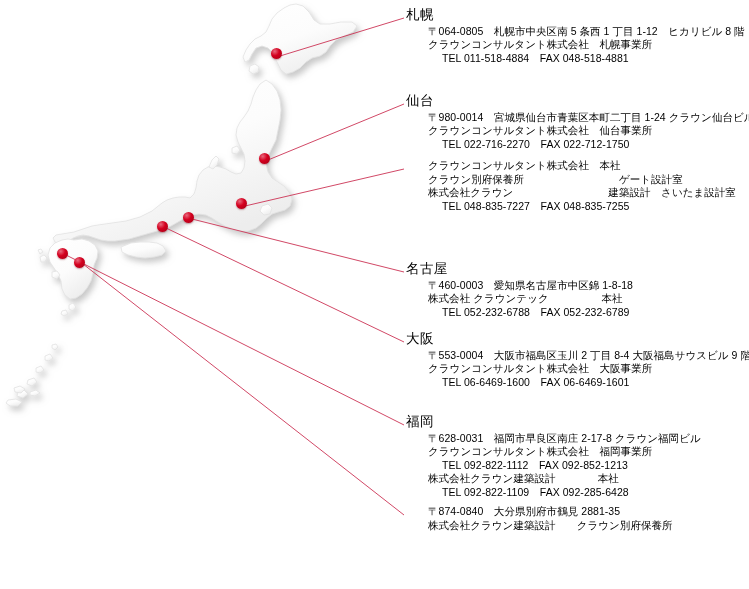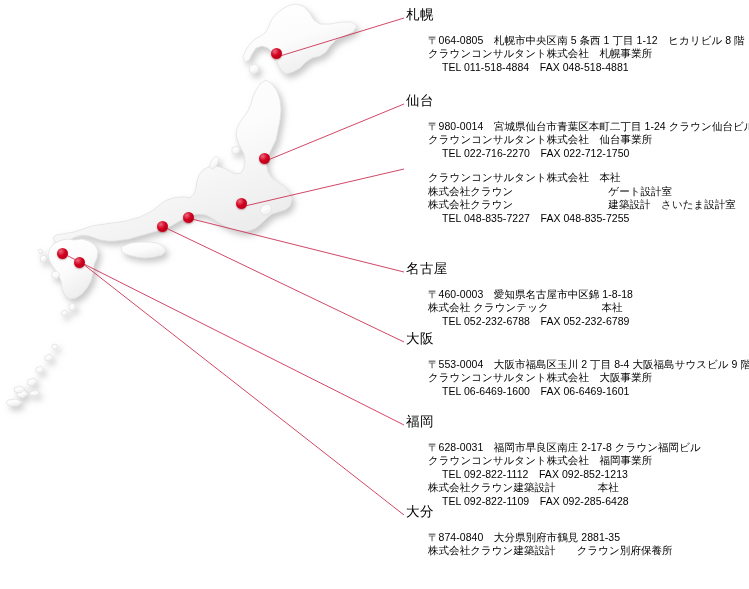--- a/index.html
+++ b/index.html
@@ -42,21 +42,20 @@
     font-size: 13.5px;
     font-weight: 400;
     color: #000;
     letter-spacing: 0.4px;
     margin: 0 0 3px 0;
     padding: 0;
     white-space: nowrap;
   }
   .detail-lines {
     padding-left: 22px;
-    margin-top: 12px;
   }
   .dline {
     font-size: 10.5px;
     color: #000;
     white-space: nowrap;
     line-height: 13.6px;
     letter-spacing: 0.05px;
   }
   .dline.indent {
     padding-left: 14px;
@@ -177,21 +176,21 @@
         <div class="city-title">仙台</div>
         <div class="detail-lines">
           <div class="dline">〒980-0014　宮城県仙台市青葉区本町二丁目 1-24 クラウン仙台ビル</div>
           <div class="dline">クラウンコンサルタント株式会社　仙台事業所</div>
           <div class="dline indent">TEL 022-716-2270　FAX 022-712-1750</div>
         </div>
       </div>
       <div class="info-block" style="left: 406px; top: 159px;">
         <div class="detail-lines">
           <div class="dline">クラウンコンサルタント株式会社　本社</div>
-          <div class="dline">株式会社クラウン　　　　　　　　　ゲート設計室</div>
+          <div class="dline">クラウン別府保養所　　　　　　　　　ゲート設計室</div>
           <div class="dline">株式会社クラウン　　　　　　　　　建築設計　さいたま設計室</div>
           <div class="dline indent">TEL 048-835-7227　FAX 048-835-7255</div>
         </div>
       </div>
       <div class="info-block" style="left: 406px; top: 262px;">
         <div class="city-title">名古屋</div>
         <div class="detail-lines">
           <div class="dline">〒460-0003　愛知県名古屋市中区錦 1-8-18</div>
           <div class="dline">株式会社 クラウンテック　　　　　本社</div>
           <div class="dline indent">TEL 052-232-6788　FAX 052-232-6789</div>
@@ -209,21 +208,20 @@
         <div class="city-title">福岡</div>
         <div class="detail-lines">
           <div class="dline">〒628-0031　福岡市早良区南庄 2-17-8 クラウン福岡ビル</div>
           <div class="dline">クラウンコンサルタント株式会社　福岡事業所</div>
           <div class="dline indent">TEL 092-822-1112　FAX 092-852-1213</div>
           <div class="dline">株式会社クラウン建築設計　　　　本社</div>
           <div class="dline indent">TEL 092-822-1109　FAX 092-285-6428</div>
         </div>
       </div>
       <div class="info-block" style="left: 406px; top: 505px;">
-        <div class="city-title">大分</div>
         <div class="detail-lines">
           <div class="dline">〒874-0840　大分県別府市鶴見 2881-35</div>
           <div class="dline">株式会社クラウン建築設計　　クラウン別府保養所</div>
         </div>
       </div>
     </div>
 
 </div>
 
 </body></html>

